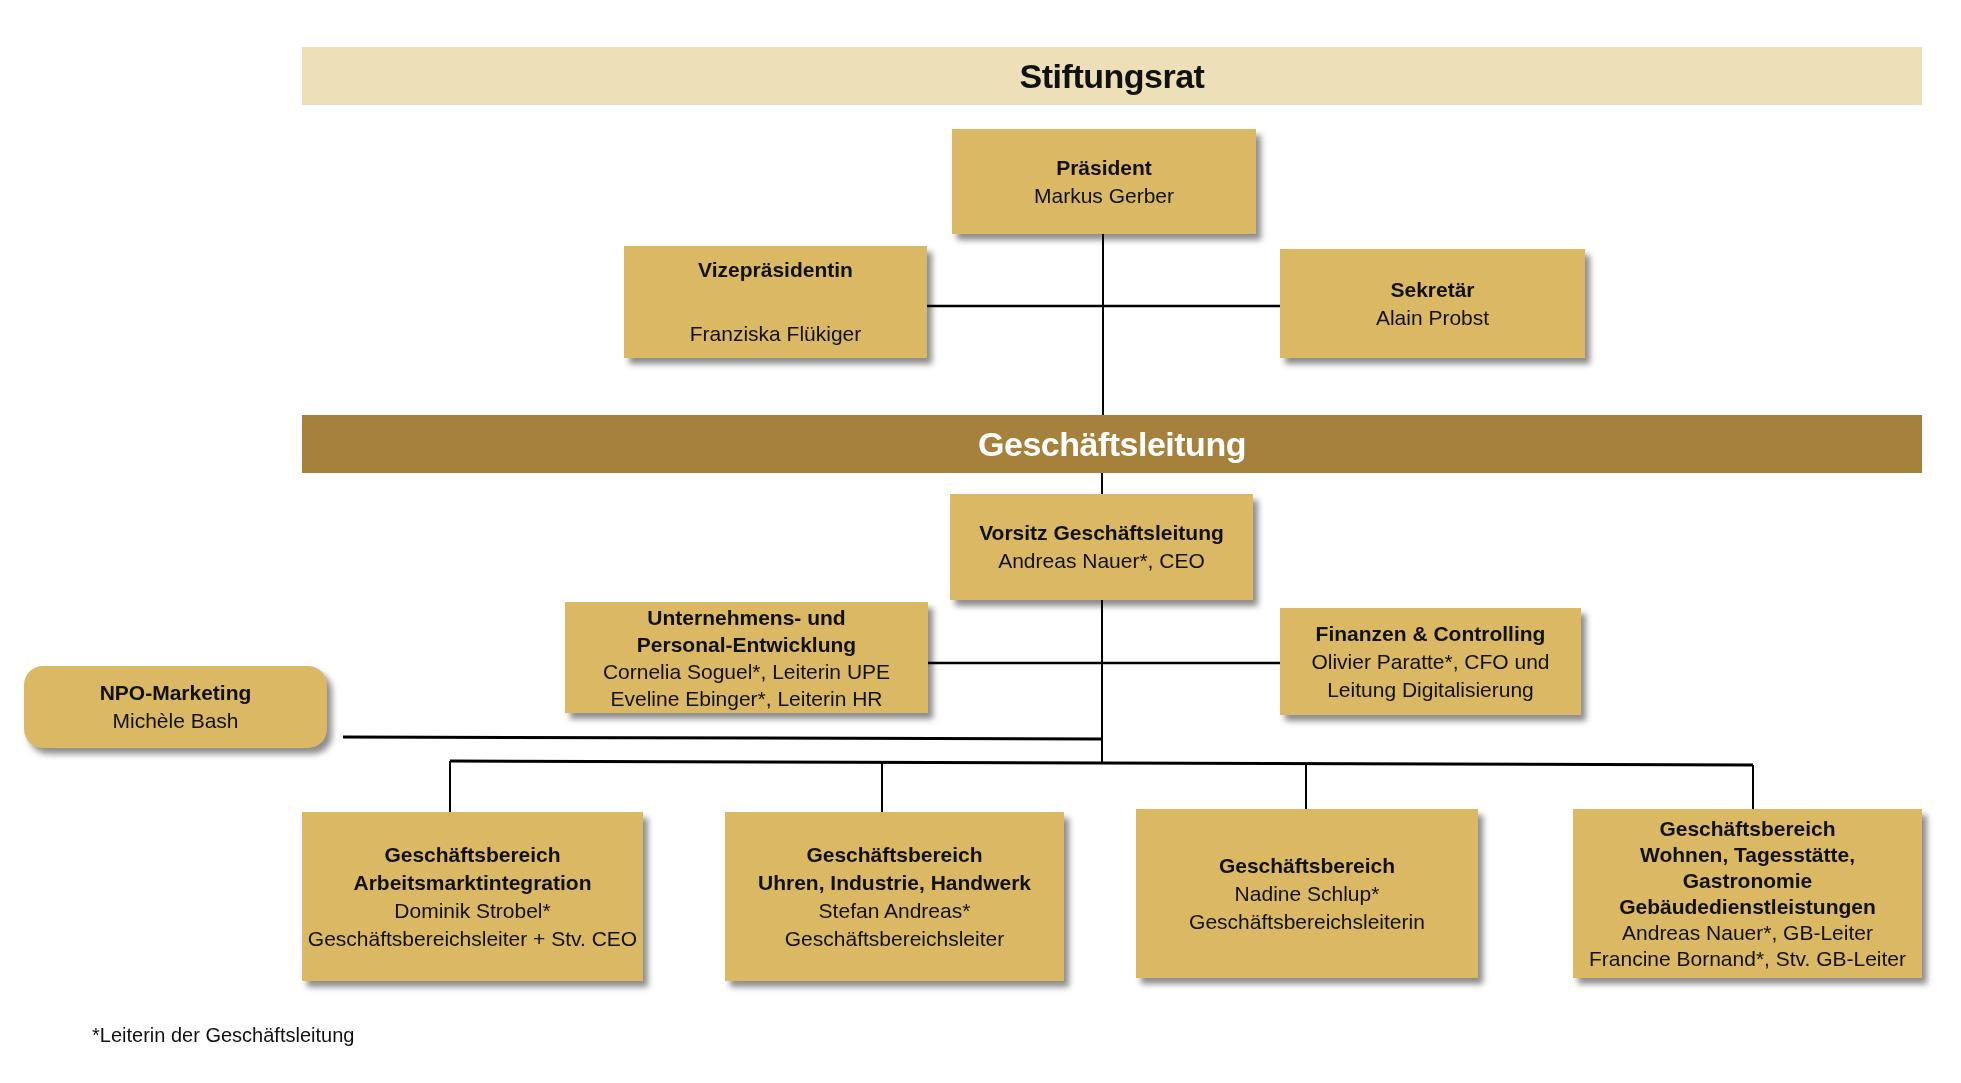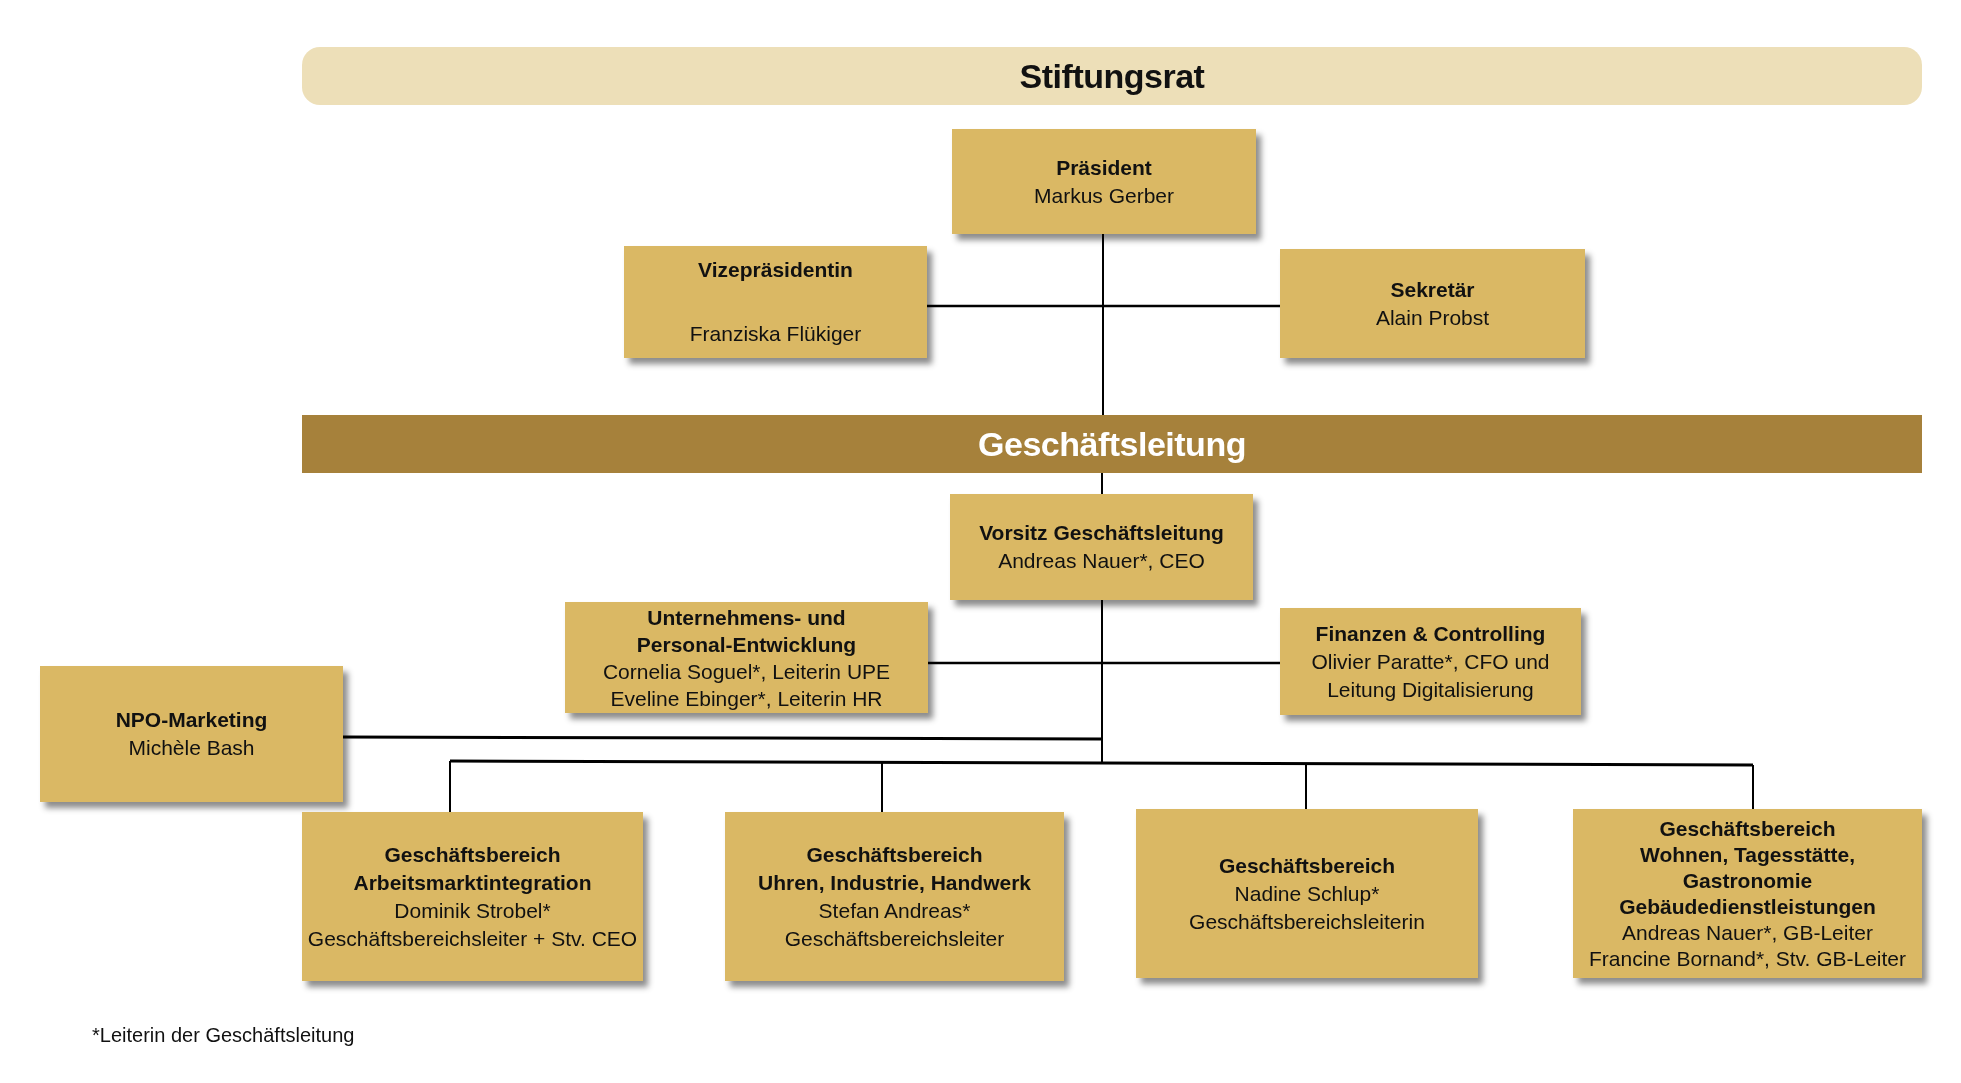--- a/index.html
+++ b/index.html
@@ -1,20 +1,20 @@
 <!DOCTYPE html>
 <html><head>
 <meta charset="utf-8">
 <style>
   html, body { margin: 0; padding: 0; background: #ffffff; }
   body { width: 1961px; height: 1083px; position: relative; overflow: hidden;
          font-family: "Liberation Sans", sans-serif; color: #111; }
   .band { position: absolute; display: flex; align-items: center; justify-content: center;
           font-weight: bold; font-size: 34px; letter-spacing: -0.5px; }
-  .band-top { left: 302px; top: 47px; width: 1620px; height: 58px; background: #EDDFB8; color: #111; border-radius: 18px; }
+  .band-top { left: 302px; top: 47px; width: 1620px; height: 58px; background: #EDDFB8; color: #111; }
   .band-mid { left: 302px; top: 415px; width: 1620px; height: 58px; background: #A6813B; color: #ffffff; }
   .box { position: absolute; background: #DAB864; box-shadow: 5px 6px 6px rgba(0,0,0,0.45);
          display: flex; flex-direction: column; justify-content: center;
          text-align: center; font-size: 21px; line-height: 28px; }
   .box .t { font-weight: bold; }
   .lines { position: absolute; left: 0; top: 0; }
   .footnote { position: absolute; left: 92px; top: 1024px; font-size: 20px; color: #111; }
 </style>
 </head>
 <body>
@@ -69,21 +69,21 @@
   <span>Cornelia Soguel*, Leiterin UPE</span>
   <span>Eveline Ebinger*, Leiterin HR</span>
 </div>
 
 <div class="box" style="left:1280px;top:608px;width:301px;height:107px;">
   <span class="t">Finanzen &amp; Controlling</span>
   <span>Olivier Paratte*, CFO und</span>
   <span>Leitung Digitalisierung</span>
 </div>
 
-<div class="box" style="left:40px;top:666px;width:303px;height:136px;">
+<div class="box" style="left:24px;top:666px;width:303px;height:82px;border-radius:19px;">
   <span class="t">NPO-Marketing</span>
   <span>Michèle Bash</span>
 </div>
 
 <div class="box" style="left:302px;top:812px;width:341px;height:169px;">
   <span class="t">Geschäftsbereich</span>
   <span class="t">Arbeitsmarktintegration</span>
   <span>Dominik Strobel*</span>
   <span>Geschäftsbereichsleiter + Stv. CEO</span>
 </div>

